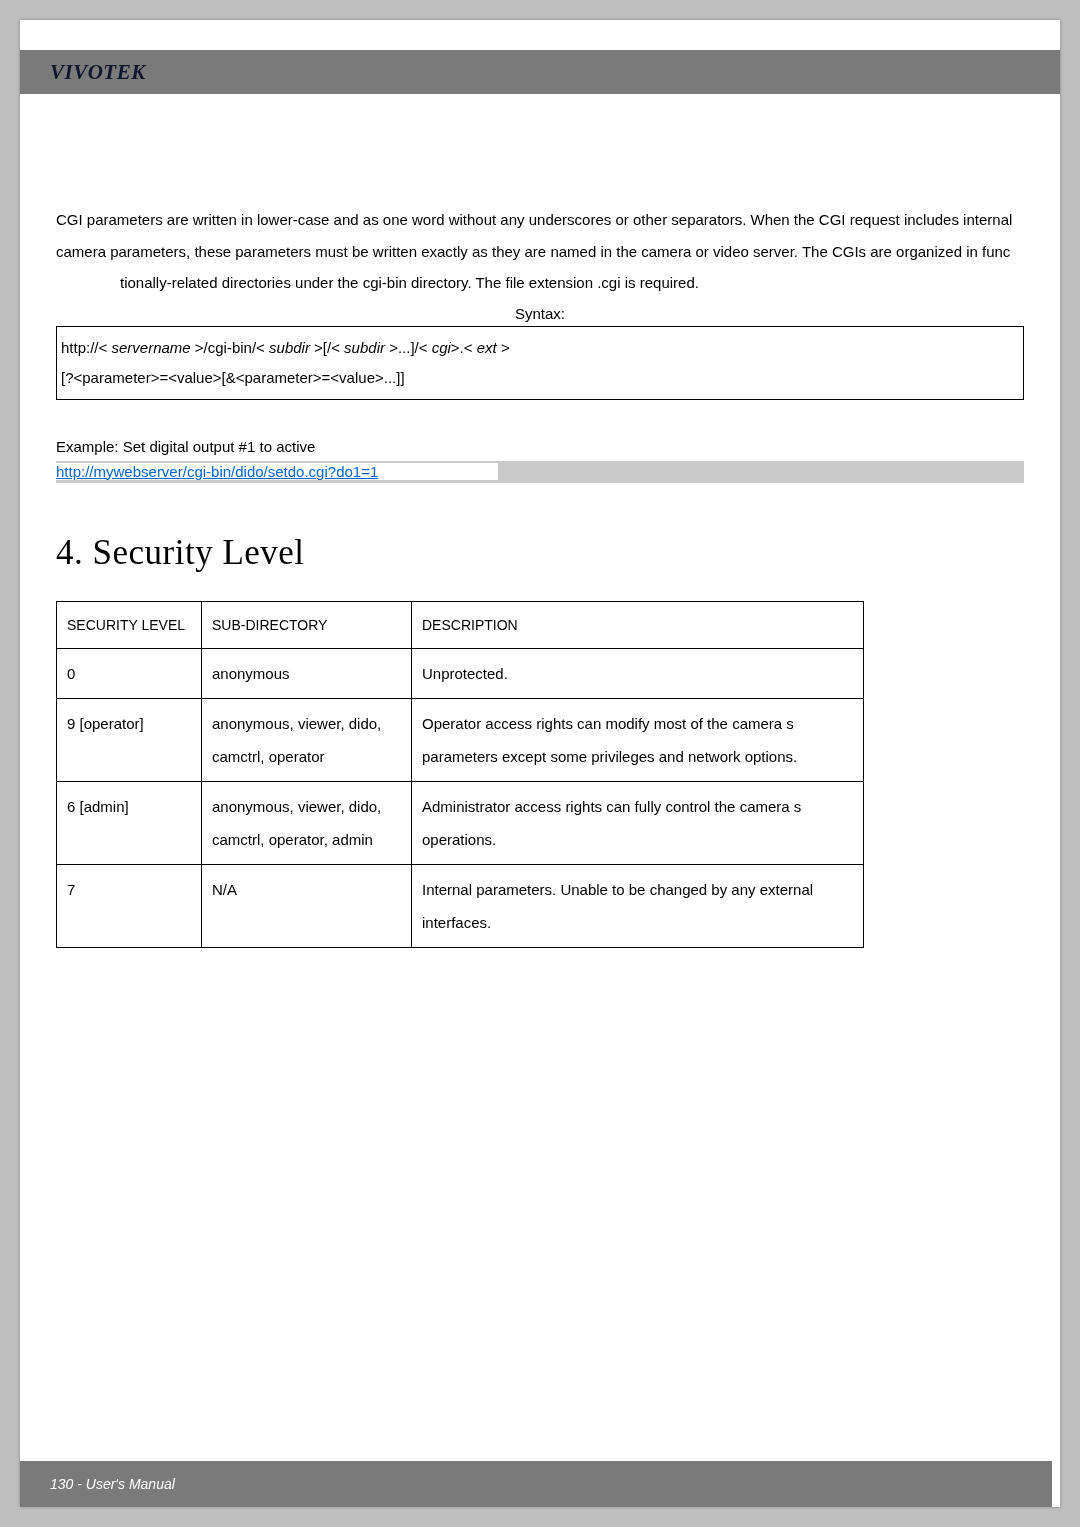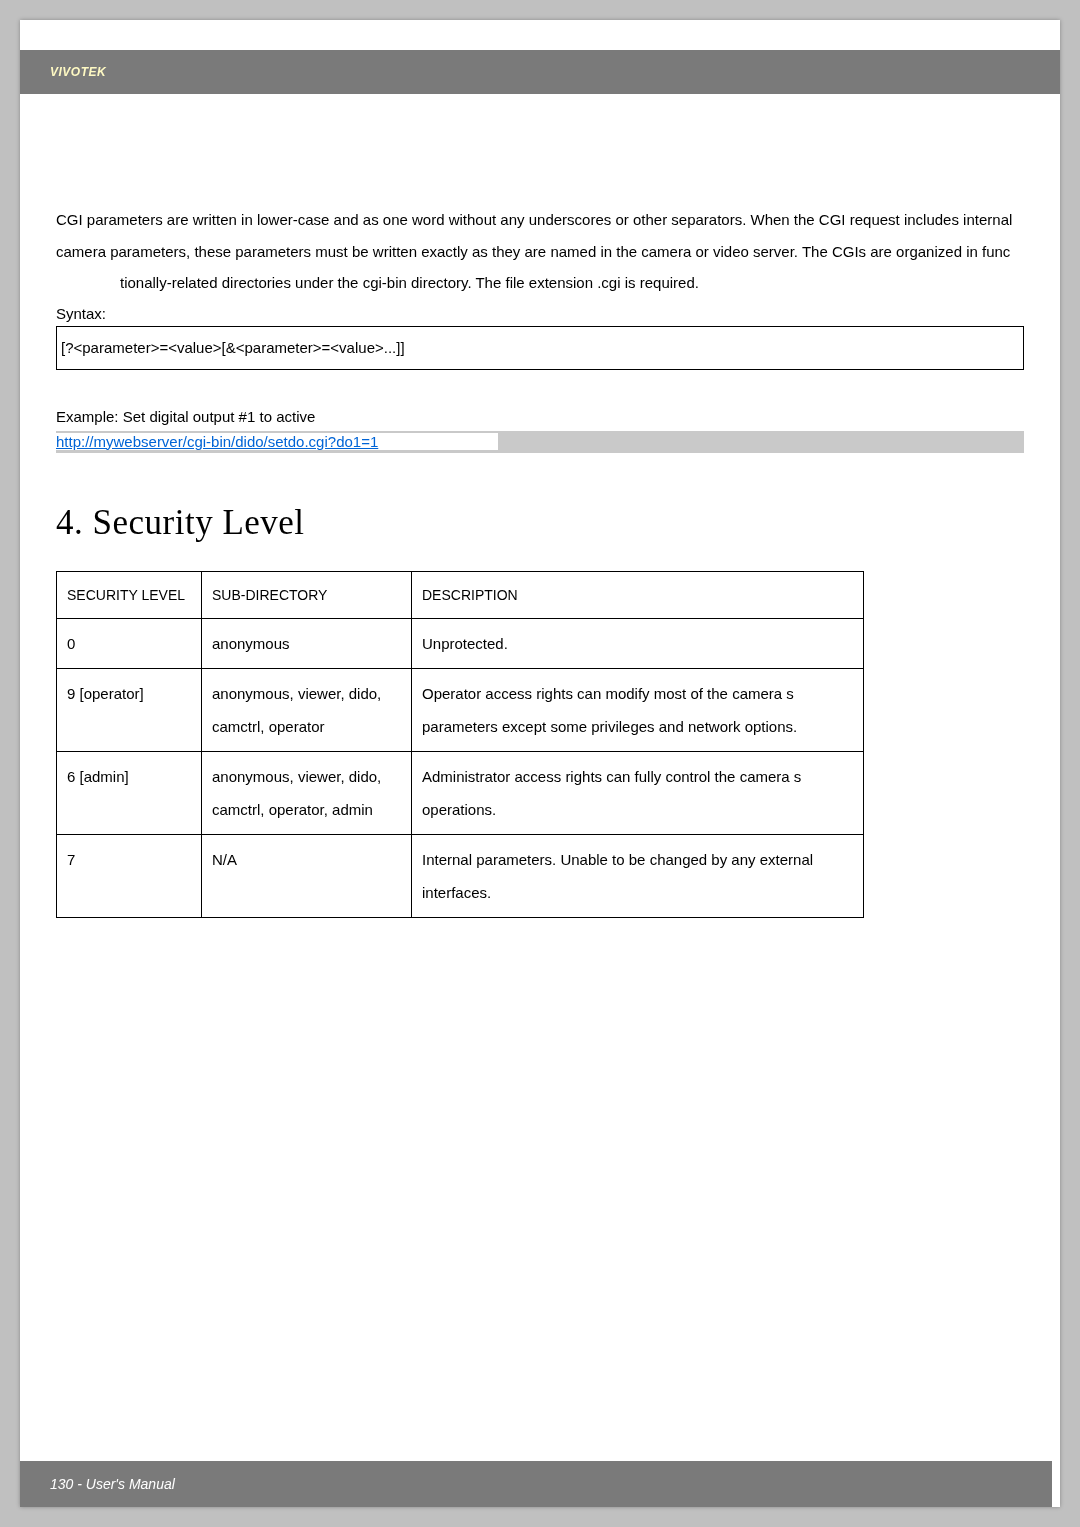--- a/index.html
+++ b/index.html
@@ -19,25 +19,26 @@
     }
     .header-band {
       background: #7a7a7a;
       height: 44px;
       display: flex;
       align-items: center;
       padding: 0 30px;
       margin-top: 30px;
     }
     .header-brand {
-      color: #fef9c3;
+      color: #0f172a;
       font-style: italic;
       font-weight: bold;
-      font-size: 12px;
+      font-size: 21px;
       letter-spacing: 0.5px;
+      font-family: Liberation Serif, serif;
     }
     .content {
       padding: 110px 36px 20px 36px;
     }
     h2.section-title {
       font-family: Georgia, 'Times New Roman', serif;
       font-weight: normal;
       font-size: 35px;
       color: #000;
       margin-bottom: 36px;
@@ -51,20 +52,21 @@
       font-size: 15px;
       color: #000;
       line-height: 2.1;
       margin-bottom: 4px;
     }
     .syntax-label {
       font-size: 15px;
       color: #000;
       margin-top: 6px;
       margin-bottom: 4px;
+      text-align: center;
     }
     .syntax-box {
       border: 1px solid #000;
       padding: 6px 4px;
       font-size: 15px;
       color: #000;
       line-height: 2.0;
     }
     .syntax-box .italic {
       font-style: italic;
@@ -136,20 +138,23 @@
   <div class="content">
 
 
     <p class="body-text">
       <span>CGI parameters are written in lower-case and as one word without any underscores or other separators. When the CGI request includes internal camera parameters, these parameters must be written exactly as they are named in the camera or video server. The CGIs are organized in func</span><span class="inline-gap"></span><span>tionally-related directories under the cgi-bin directory. The file extension .cgi is required.</span>
     </p>
 
     <p class="syntax-label">Syntax:</p>
 
     <div class="syntax-box">
+      <div>
+        <span>http://&lt;   </span><span class="italic">servername</span><span>  &gt;/cgi-bin/&lt;   </span><span class="italic">subdir</span><span>  &gt;[/&lt;  </span><span class="italic">subdir</span><span>  &gt;...]/&lt;   </span><span class="italic">cgi</span><span>&gt;.&lt;  </span><span class="italic">ext</span><span> &gt;</span>
+      </div>
       <div>[?&lt;parameter&gt;=&lt;value&gt;[&amp;&lt;parameter&gt;=&lt;value&gt;...]]</div>
     </div>
 
     <p class="example-label">Example:    Set digital output #1 to active</p>
     <div class="example-link-wrap">
       <a class="example-link">http://mywebserver/cgi-bin/dido/setdo.cgi?do1=1</a>
     </div>
 
     <h2 class="section-title sec2">4. Security Level</h2>
 

